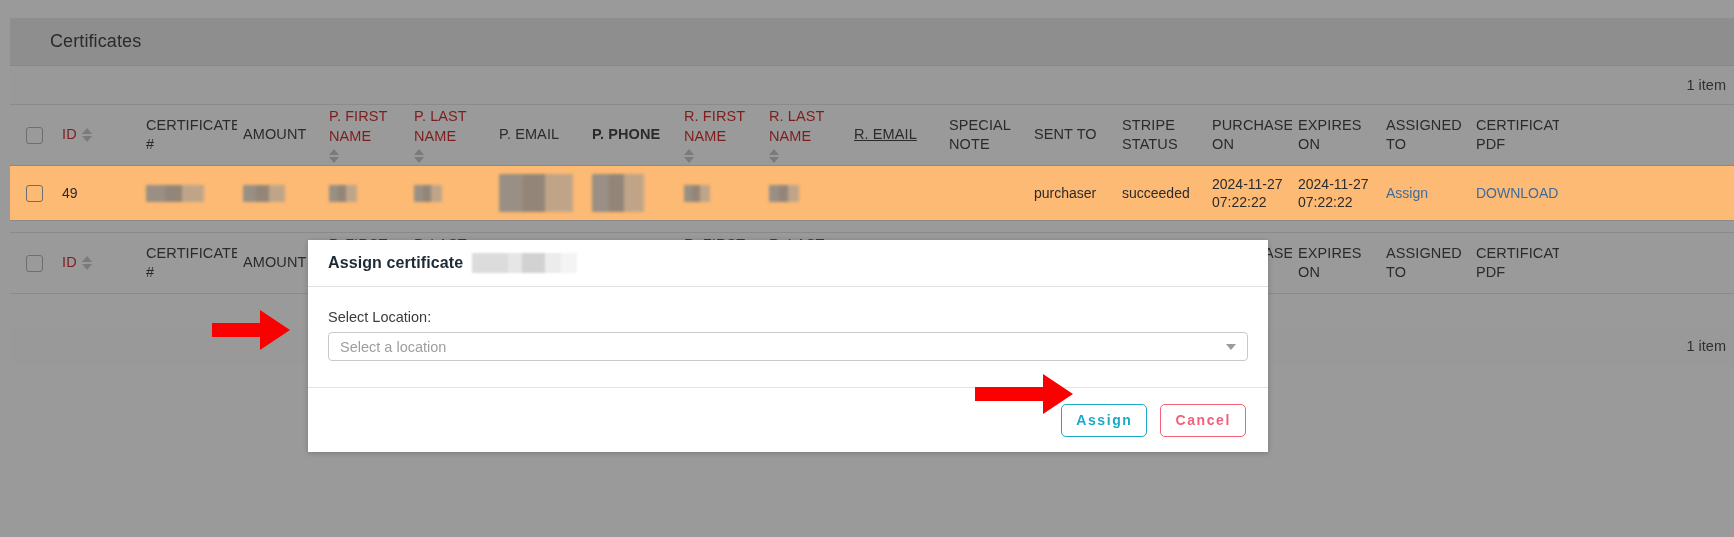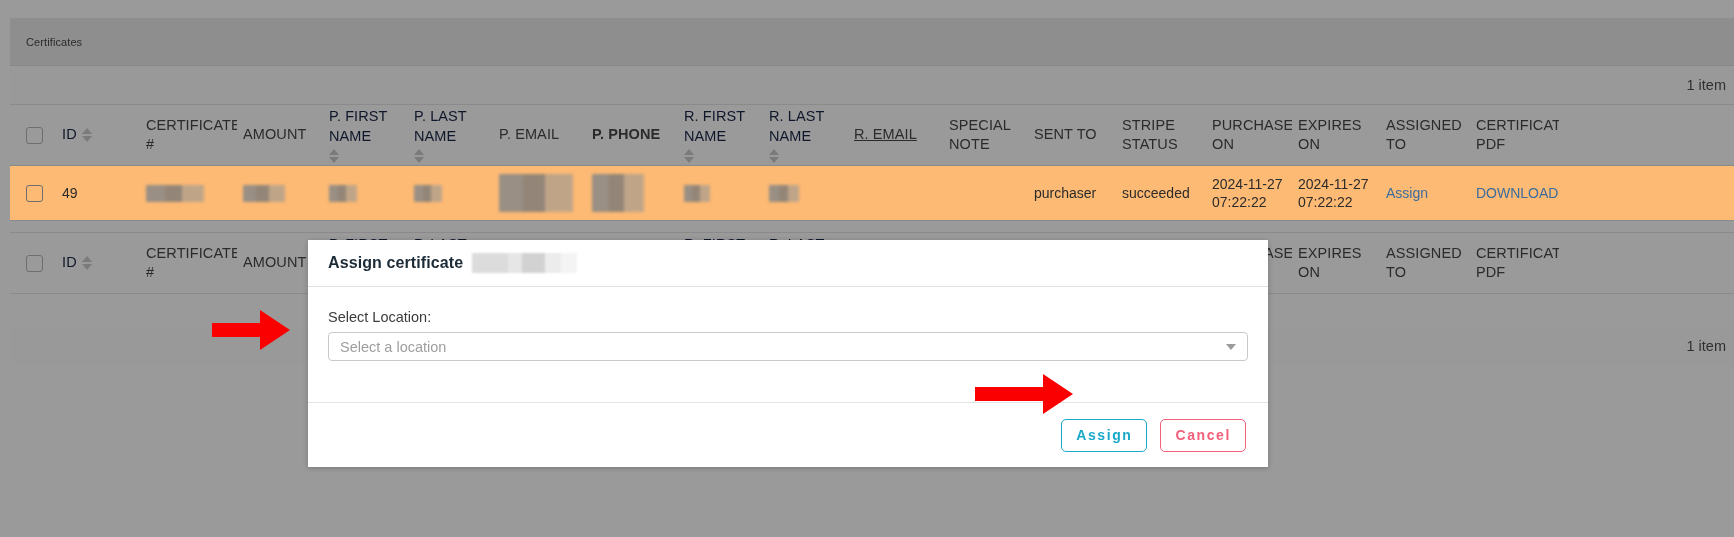--- a/index.html
+++ b/index.html
@@ -21,22 +21,22 @@
   
   .topbar {
     position: absolute;
     left: 10px; top: 18px;
     width: 1724px; height: 48px;
     background: #8e8e8e;
     border-bottom: 1px solid #888;
     display: flex; align-items: center;
   }
   .topbar-title {
-    margin-left: 16px;
-    font-size: 11px;
+    margin-left: 40px;
+    font-size: 18px;
     color: #2b2b2b;
     letter-spacing: .1px;
   }
 
   
   .countbar {
     position: absolute;
     left: 10px;
     width: 1724px; height: 38px;
     background: #999999;
@@ -81,21 +81,21 @@
     color: #2b2b2b;
     line-height: 1.32;
     overflow: hidden;
   }
   .hdr-cell {
     font-size: 14.5px;
     color: #2b2b2b;
     align-items: center;
     letter-spacing: .1px;
   }
-  .hdr-cell.sortable { color: #0f172a; }
+  .hdr-cell.sortable { color: #7f1d1d; }
   .hdr-inner { display: inline-flex; align-items: center; gap: 5px; flex-wrap: wrap; }
   .hdr-label { display: block; }
 
   
   .sort-ico {
     display: inline-flex;
     flex-direction: column;
     gap: 2px;
     flex: 0 0 auto;
   }
@@ -183,21 +183,21 @@
       linear-gradient(90deg,
         #dcdcdc 0%, #dcdcdc 34%,
         #e6e6e6 34%, #e6e6e6 48%,
         #d2d2d2 48%, #d2d2d2 70%,
         #ececec 70%, #ececec 85%,
         #f4f4f4 85%, #f4f4f4 100%);
     filter: blur(1.2px);
     vertical-align: middle;
   }
   .modal-body {
-    padding: 22px 20px 41px 20px;
+    padding: 22px 20px 26px 20px;
     border-bottom: 1px solid #e4e4e4;
   }
   .field-label {
     font-size: 14.5px;
     color: #3c3c3c;
     margin-bottom: 7px;
   }
   .select-box {
     position: relative;
     height: 29px;

